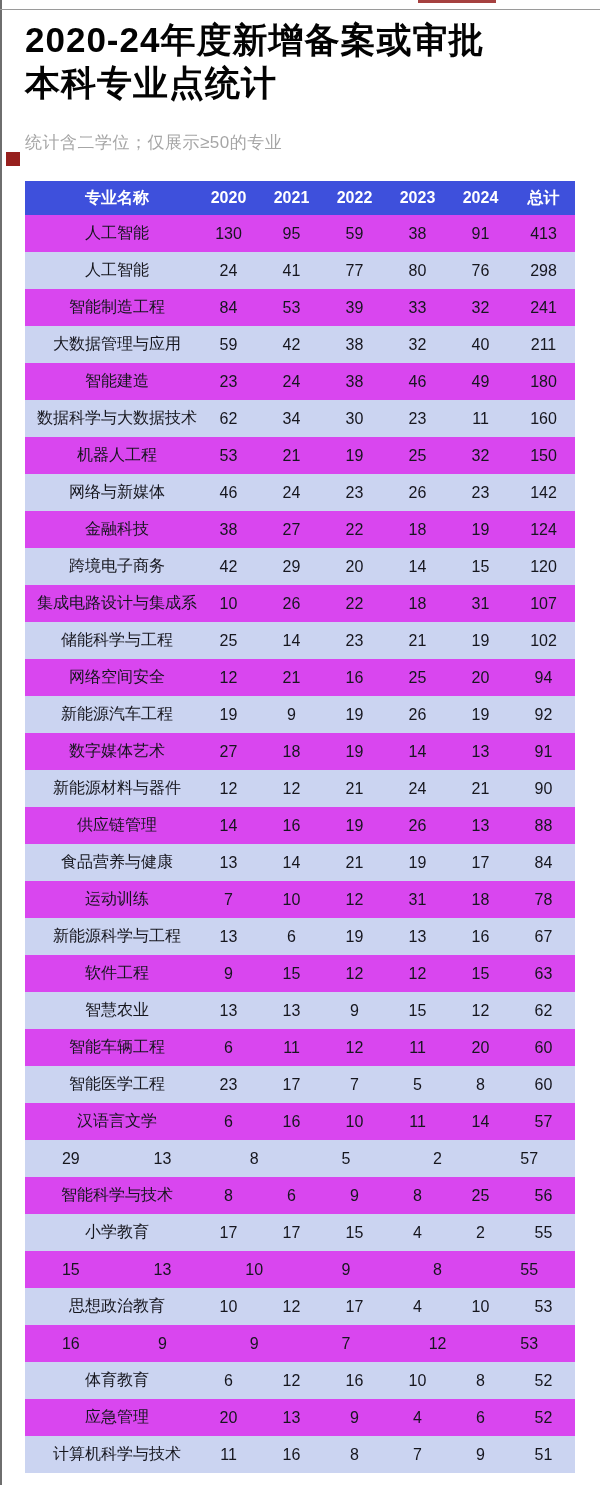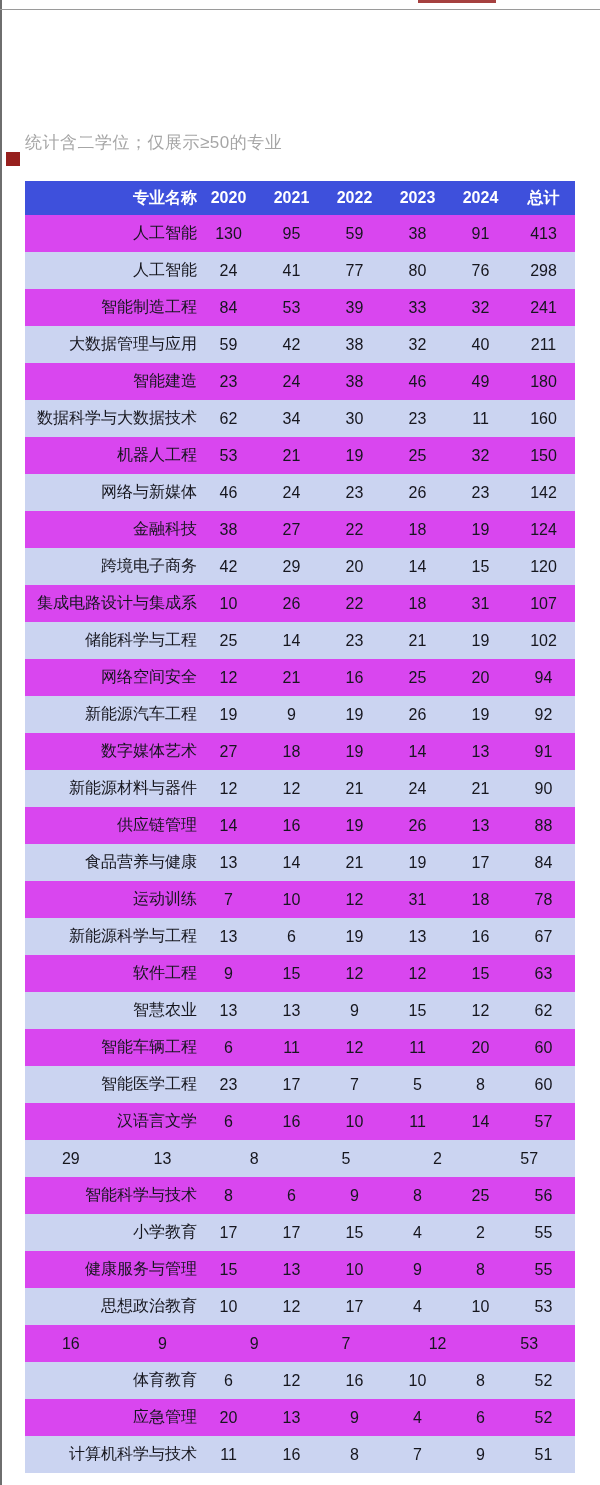--- a/index.html
+++ b/index.html
@@ -62,32 +62,36 @@
     background:var(--header-bg);color:#ffffff;
     font-size:16px;font-weight:bold;
   }
   .row{
     display:flex;align-items:center;height:37px;
     font-size:16px;color:var(--text-dark);
     background:#d946ef;
   }
   .row.alt{background:var(--alt-row);}
   .cell{overflow:hidden;white-space:nowrap;}
-  .cell.name{width:172px;padding-left:12px;text-align:right;}
+  .cell.name{width:172px;padding-left:12px;text-align:center;}
   .cell.num{flex:1;text-align:center;}
 </style>
 </head>
 <body>
 
 <div class="page">
 
   <div class="left-border"></div>
   <div class="top-line"></div>
   <div class="top-red-bar"></div>
 
+  <div class="title">
+    <div>2020-24年度新增备案或审批</div>
+    <div>本科专业点统计</div>
+  </div>
 
   <div class="subtitle">统计含二学位；仅展示≥50的专业</div>
 
   <div class="red-square"></div>
 
   <div class="watermark" style="left:85px;top:430px">CINGTA 青塔</div>
   <div class="watermark" style="left:300px;top:420px">CINGTA 青塔</div>
   <div class="watermark" style="left:80px;top:840px">CINGTA 青塔</div>
   <div class="watermark" style="left:295px;top:830px">CINGTA 青塔</div>
   <div class="watermark" style="left:75px;top:1250px">CINGTA 青塔</div>
@@ -349,21 +353,20 @@
         <div class="row alt">
           <div class="cell name">小学教育</div>
           <div class="cell num">17</div>
           <div class="cell num">17</div>
           <div class="cell num">15</div>
           <div class="cell num">4</div>
           <div class="cell num">2</div>
           <div class="cell num">55</div>
         </div>
         <div class="row">
-          <div class="cell name">健康服务与管理</div>
           <div class="cell num">15</div>
           <div class="cell num">13</div>
           <div class="cell num">10</div>
           <div class="cell num">9</div>
           <div class="cell num">8</div>
           <div class="cell num">55</div>
         </div>
         <div class="row alt">
           <div class="cell name">思想政治教育</div>
           <div class="cell num">10</div>

